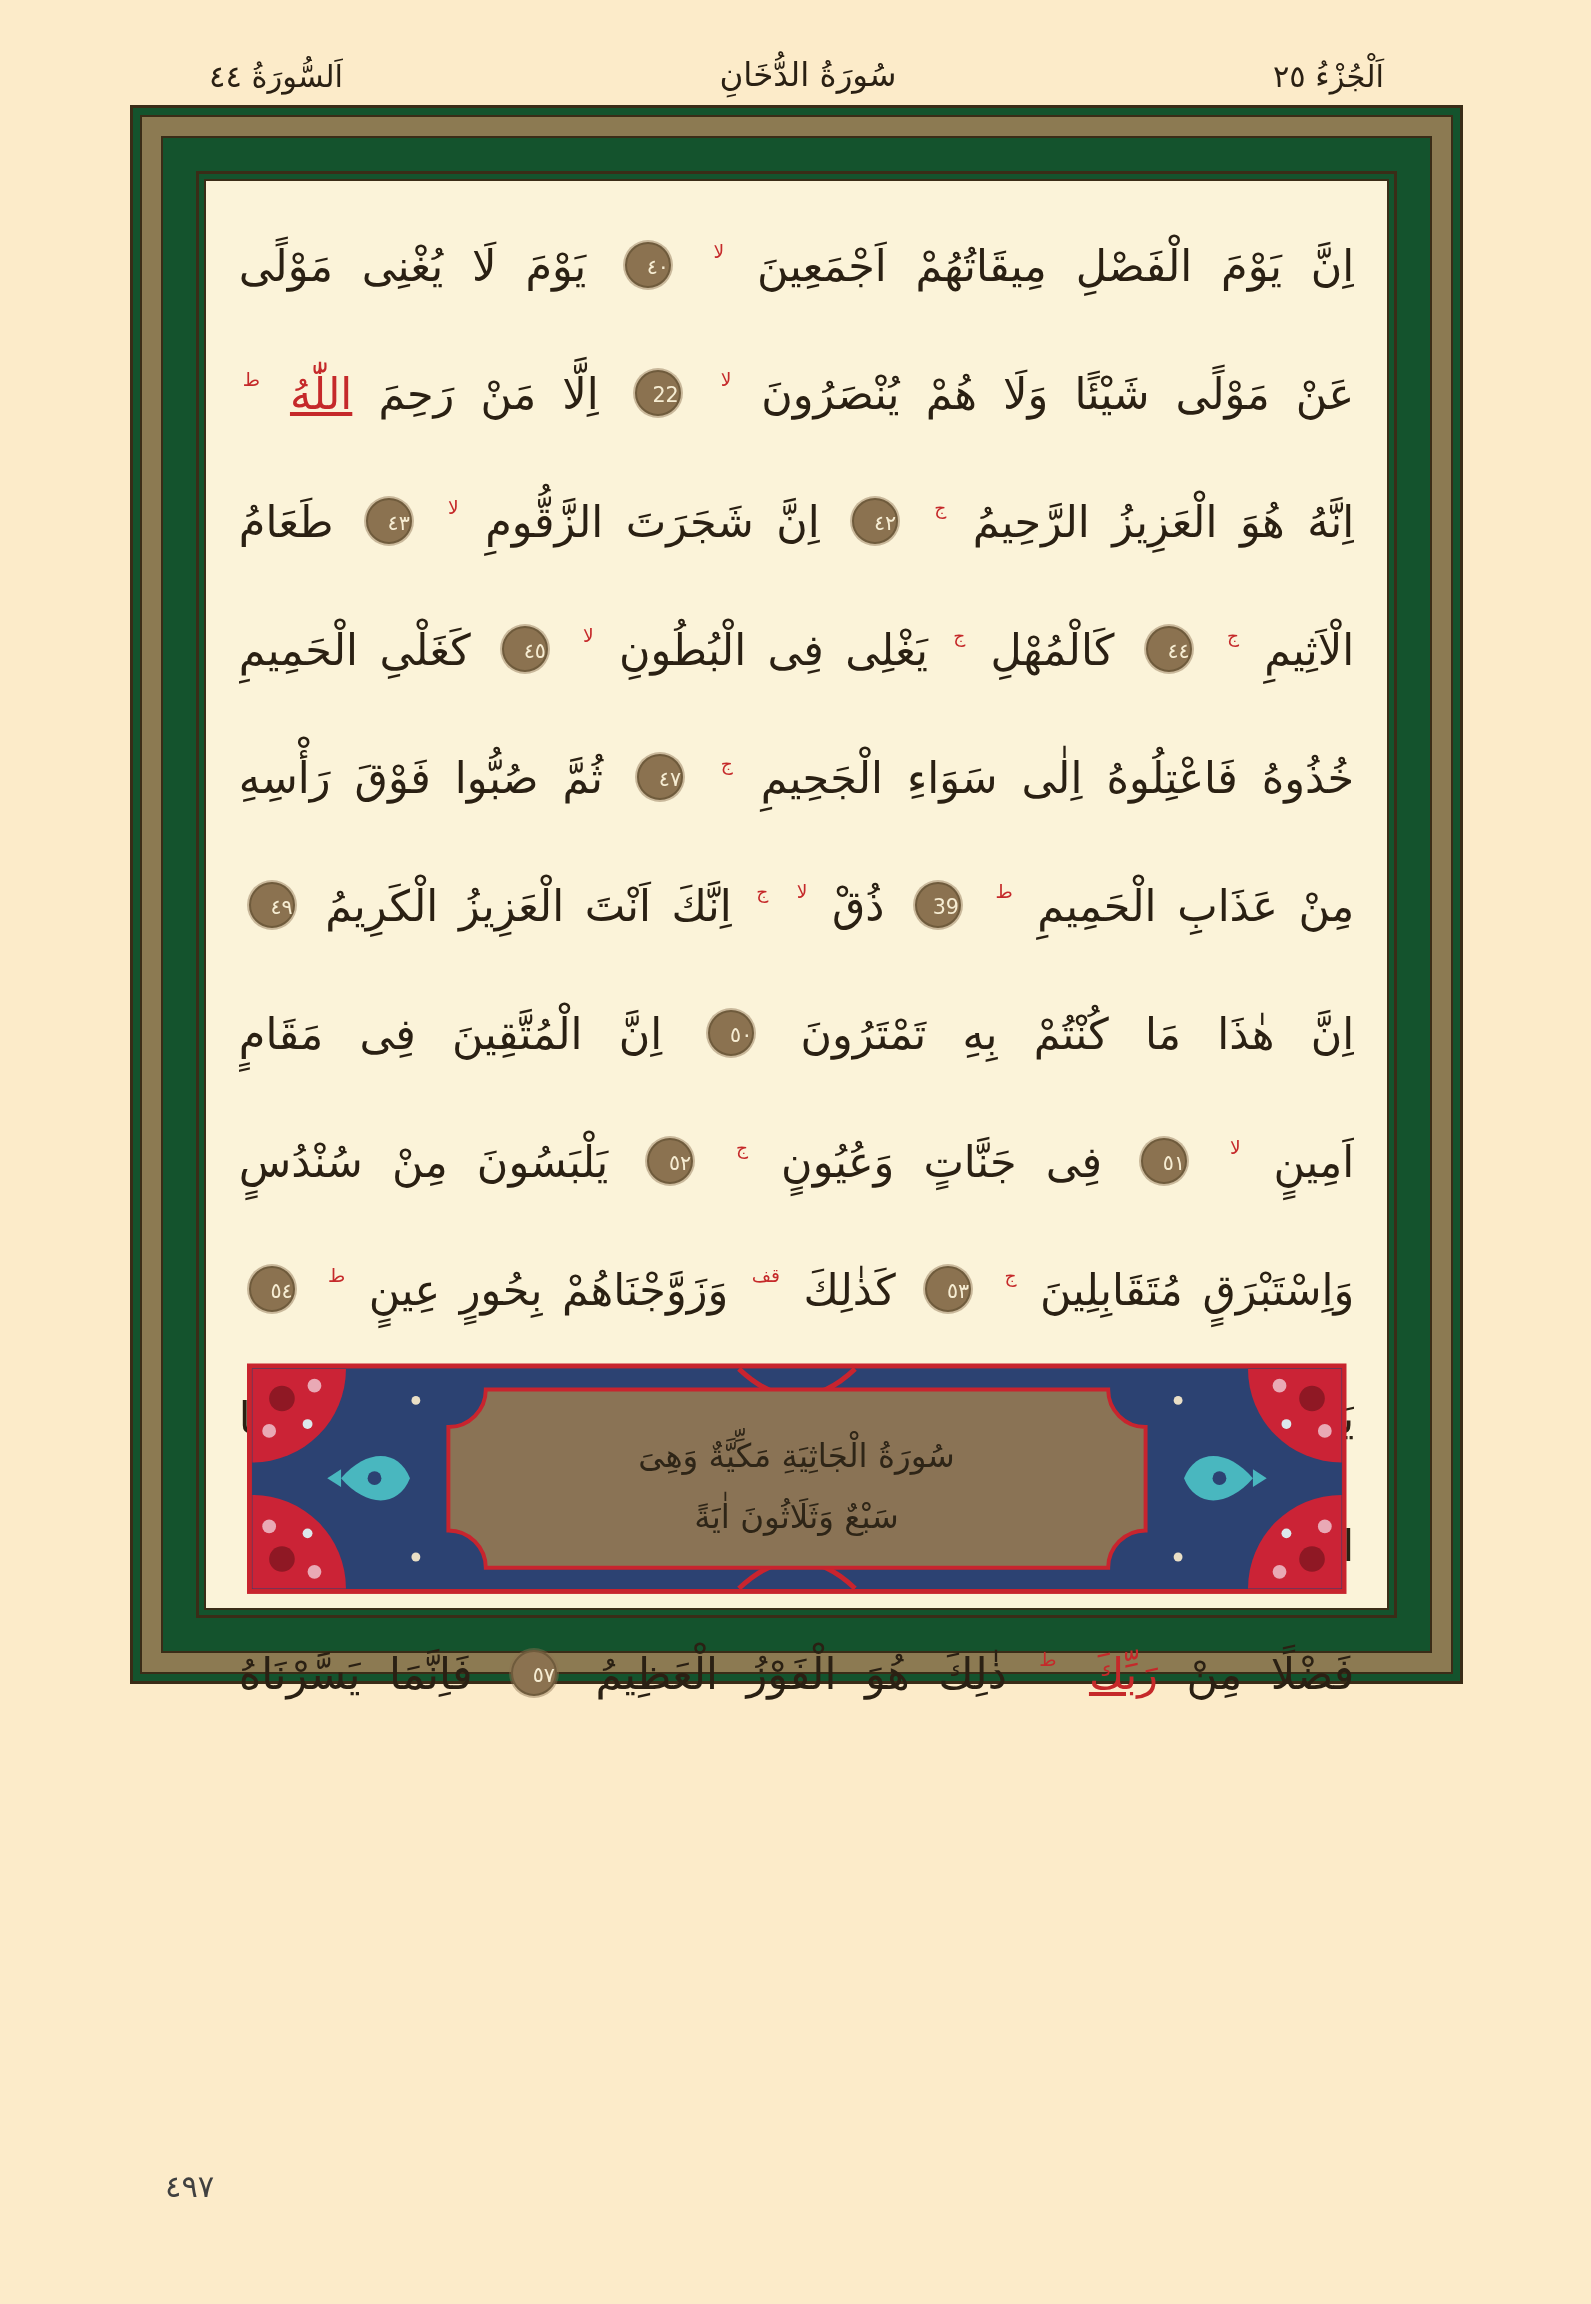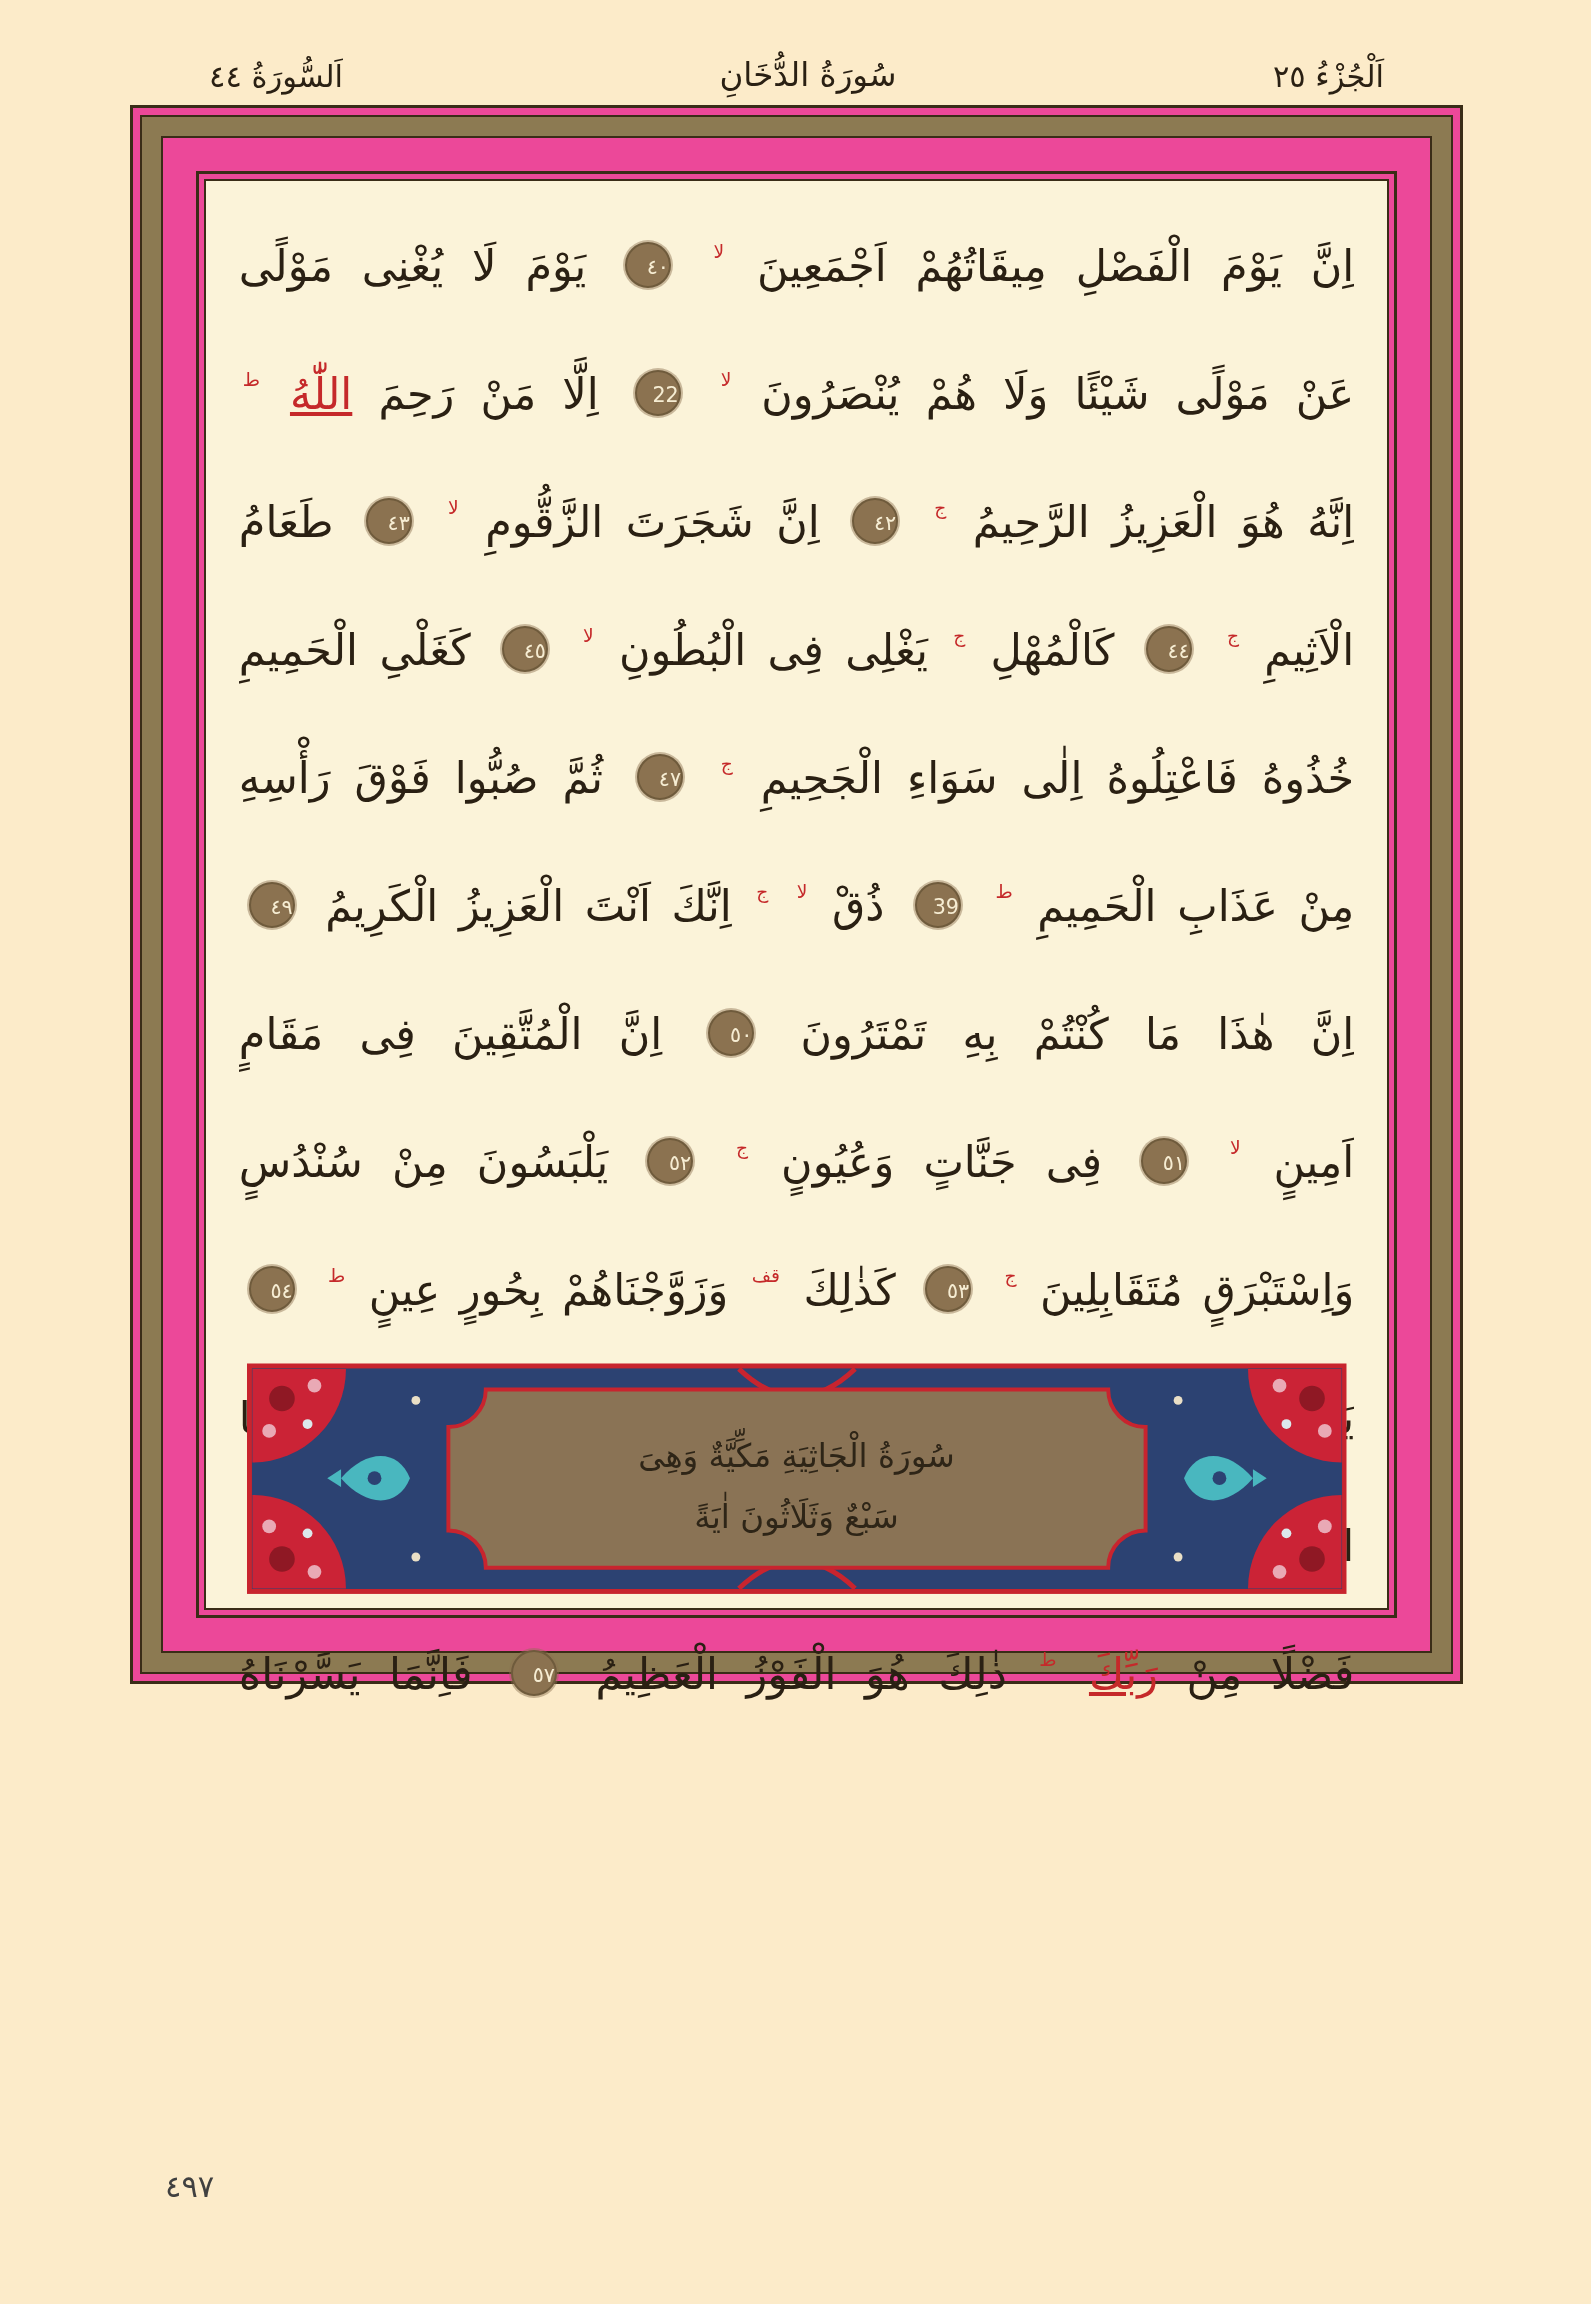--- a/index.html
+++ b/index.html
@@ -18,21 +18,21 @@
     display:flex;justify-content:space-between;align-items:flex-end;
     padding:0 79px;box-sizing:border-box;
     color:#2A2013;font-size:30.5px;direction:rtl;
   }
   .header .h-item{direction:rtl;white-space:nowrap;}
   .header .h-center{font-size:32.5px;}
 
   
   .frame-outer{
     position:absolute;left:130px;top:105px;width:1333px;height:1579px;
-    border:3px solid #3A2C17;box-sizing:border-box;background:#ec4899;
+    border:3px solid #3A2C17;box-sizing:border-box;background:#14532d;
   }
   .frame-olive{
     position:absolute;inset:8.9px;
     border:19.7px solid #8C7A52;box-sizing:border-box;
     box-shadow:0 0 0 2px #3A2C17, inset 0 0 0 2px #3A2C17;
     background:transparent;
   }
   .frame-mid{
     position:absolute;inset:35px;
     border:3px solid #3A2C17;box-sizing:border-box;

